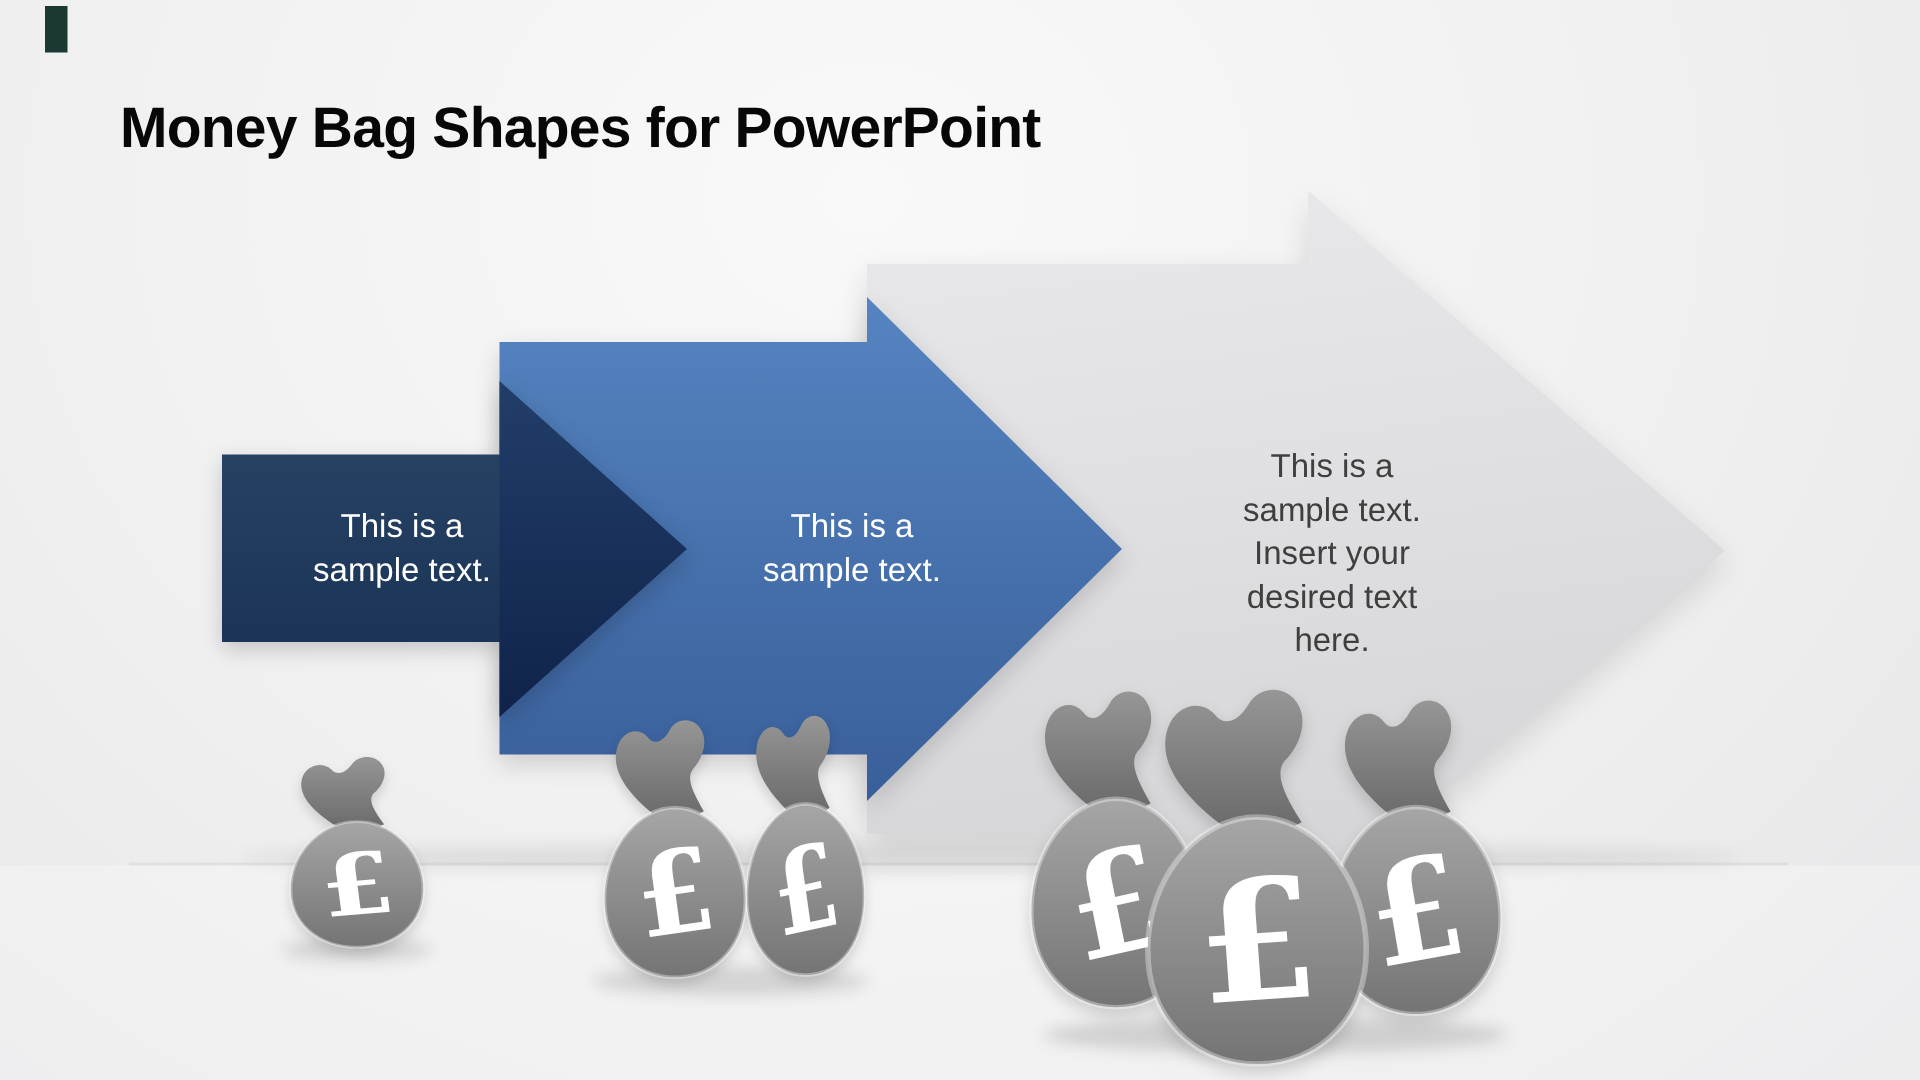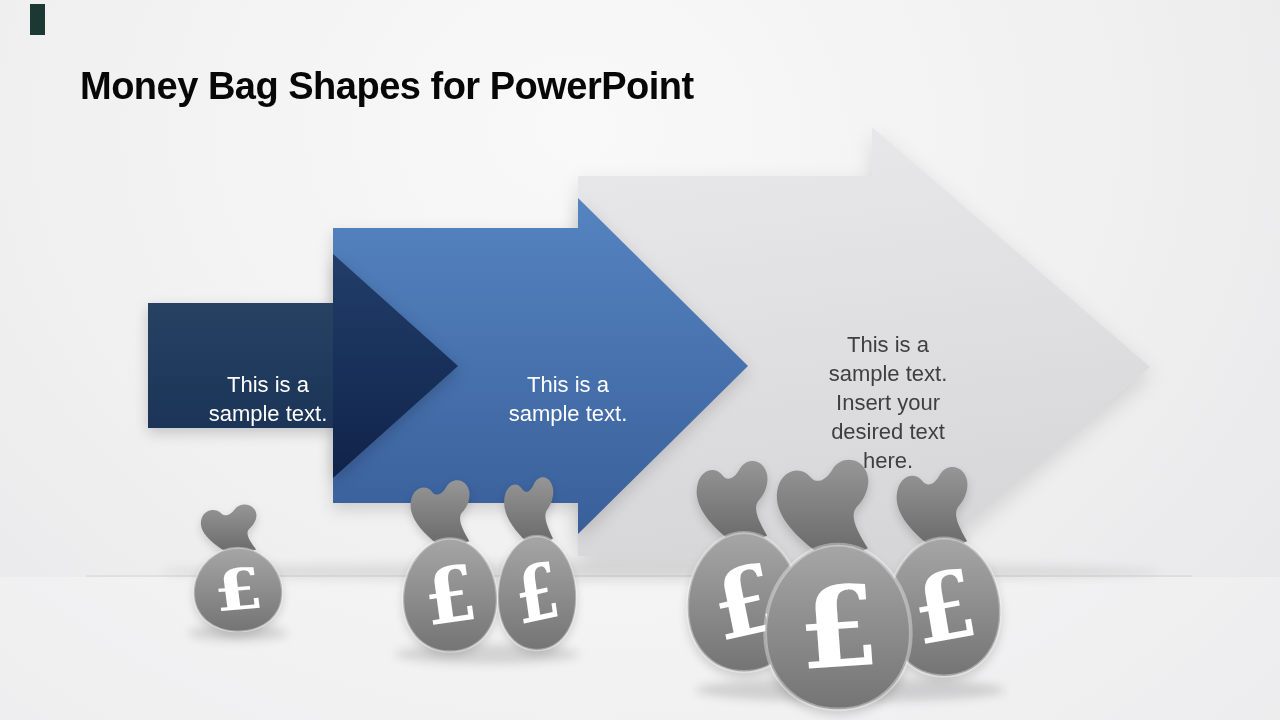--- a/index.html
+++ b/index.html
@@ -21,21 +21,21 @@
     background:#1b3833;
   }
   .slide-title{
     position:absolute;left:80px;top:40px;
     font-size:38px;font-weight:bold;color:#070707;letter-spacing:-0.5px;
     white-space:nowrap;
   }
   .scene{position:absolute;left:0;top:0;width:1280px;height:720px;}
   .arrow-label{
     position:absolute;display:flex;align-items:center;justify-content:center;
-    text-align:center;font-size:22px;line-height:29px;margin-top:34px;
+    text-align:center;font-size:22px;line-height:29px;
   }
   .label-1{left:193px;top:335px;width:150px;height:60px;color:#ffffff;}
   .label-2{left:493px;top:335px;width:150px;height:60px;color:#ffffff;}
   .label-3{left:818px;top:294px;width:140px;height:148px;color:#3f3f3f;}
   .pound{
     font-family:"DejaVu Serif", serif;
     font-weight:bold;
     fill:#ffffff;
   }
 </style>

